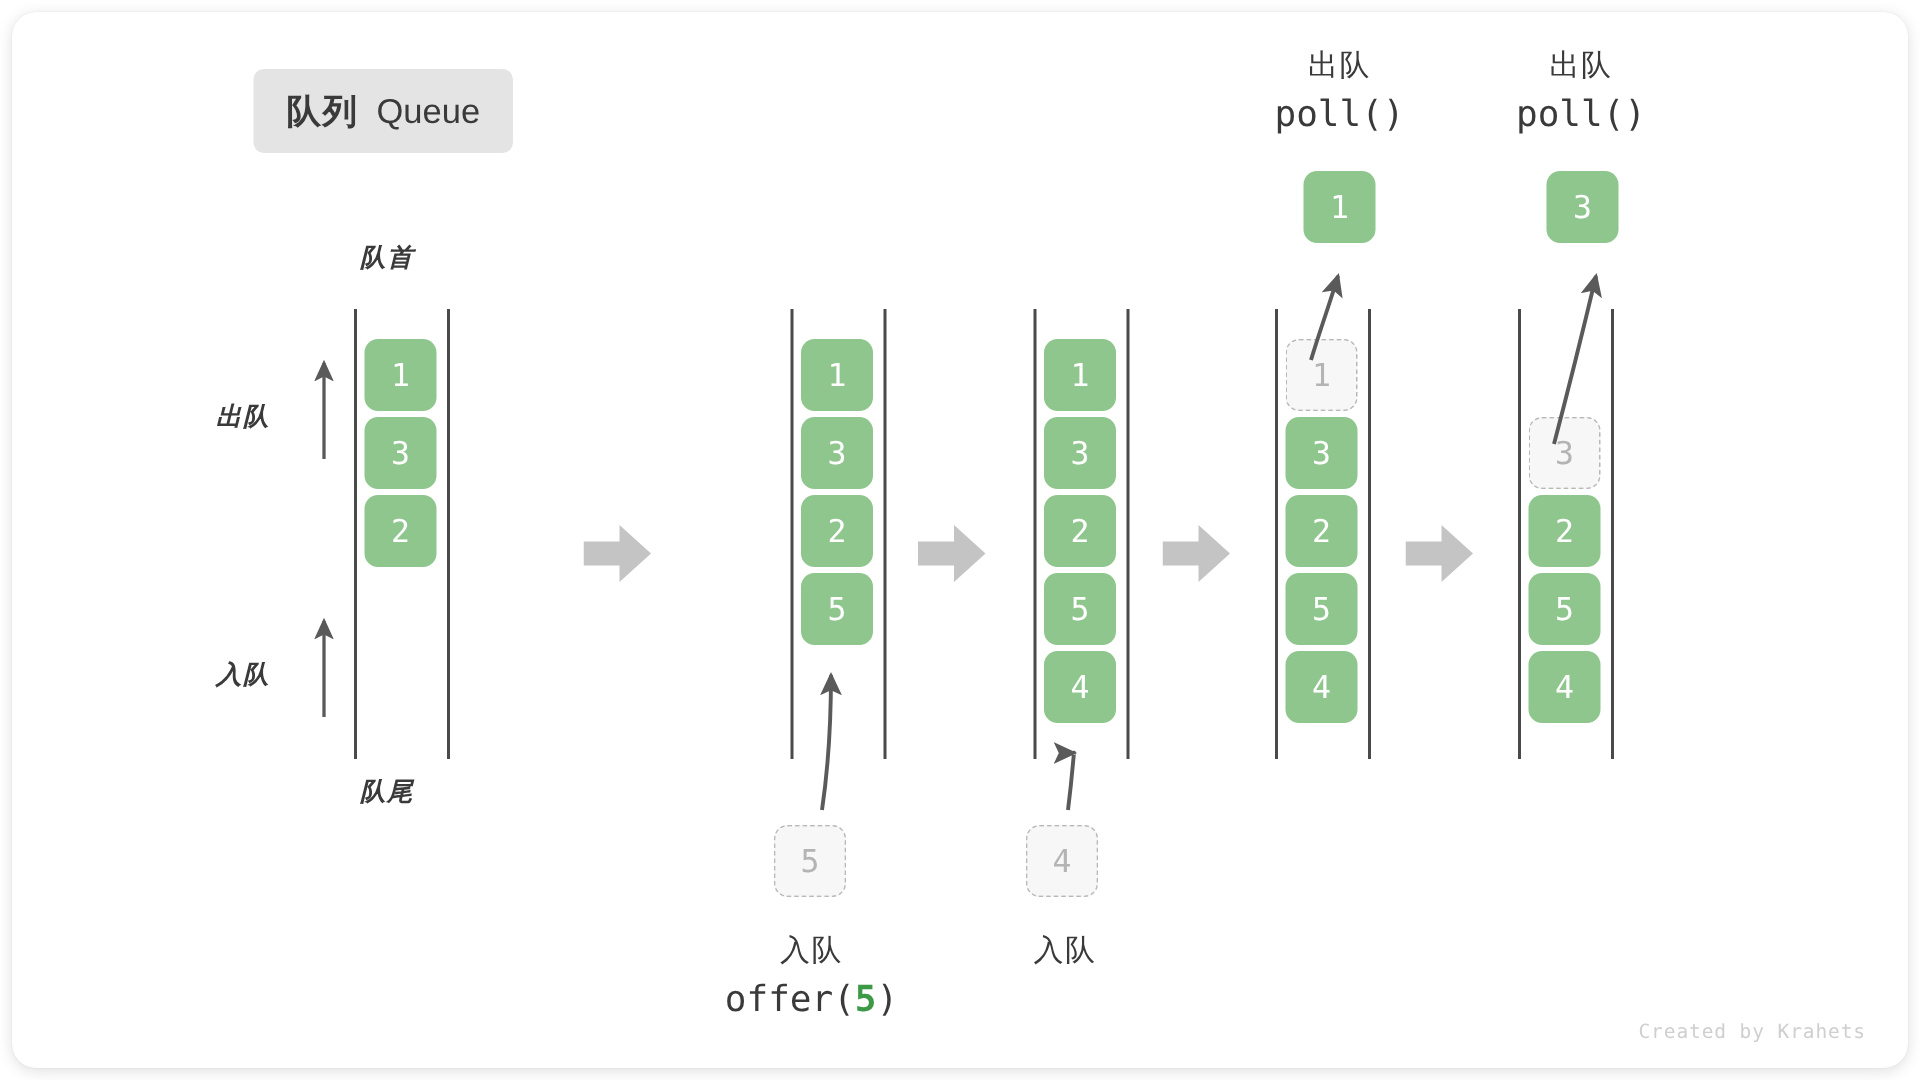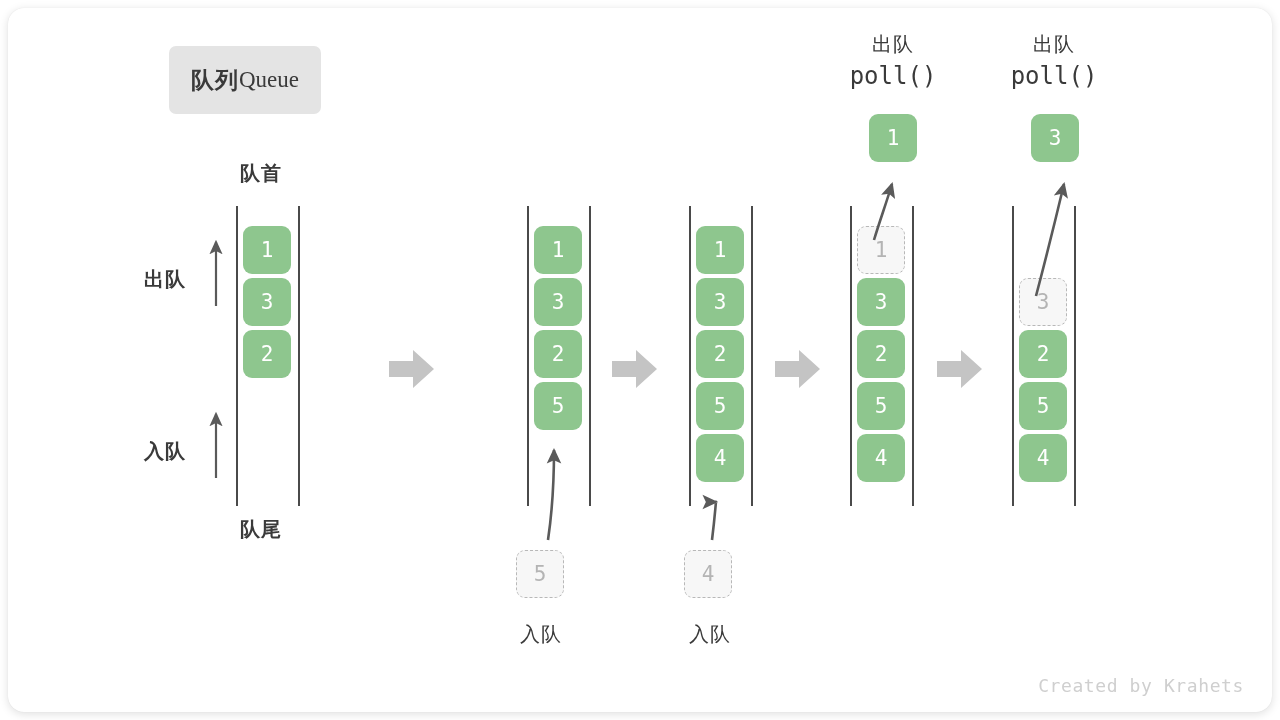--- a/index.html
+++ b/index.html
@@ -29,47 +29,49 @@
     left: 0; top: 0;
     width: 1264px;
     height: 704px;
   }
 
   
   #title-badge {
     position: absolute;
     left: 161px;
     top: 38px;
-    height: 68px;
+    height: 56px;
     padding: 0 22px;
     background: #e4e4e4;
     border-radius: 7px;
     display: flex;
     align-items: center;
+    gap: 12px;
   }
   #title-badge .cn {
     font-size: 23px;
     font-weight: bold;
     color: #3a3a3a;
     letter-spacing: 1px;
   }
   #title-badge .en {
-    font-family: Liberation Serif, serif;
+    font-family: Liberation Sans, sans-serif;
     font-size: 23px;
     color: #3a3a3a;
   }
 
   
   .cn-bold {
     position: absolute;
-    font-size: 20px;
+    font-size: 17px;
     font-weight: bold;
     color: #3a3a3a;
     letter-spacing: 1px;
     white-space: nowrap;
+    font-style: italic;
   }
   .op-label {
     position: absolute;
     text-align: center;
     white-space: nowrap;
   }
   .op-label .l1 {
     display: block;
     font-size: 20px;
     color: #3a3a3a;
@@ -130,21 +132,21 @@
     height: 704px;
     pointer-events: none;
   }
 
   
   #watermark {
     position: absolute;
     right: 28px;
     bottom: 16px;
     font-family: "DejaVu Sans Mono", "Liberation Mono", monospace;
-    font-size: 18px;
+    font-size: 13px;
     color: #cfcfcf;
     letter-spacing: 0.6px;
   }
 </style>
 </head>
 <body>
 
 <div id="card">
   <div id="stage">
 
@@ -174,20 +176,21 @@
 
     <div class="cell filled" style="left:526px; top:218px;">1</div>
     <div class="cell filled" style="left:526px; top:270px;">3</div>
     <div class="cell filled" style="left:526px; top:322px;">2</div>
     <div class="cell filled" style="left:526px; top:374px;">5</div>
 
     <div class="cell ghost" style="left:508px; top:542px;">5</div>
 
     <div class="op-label" style="left:443px; top:612px; width:180px;">
       <span class="l1">入队</span>
+      <span class="l2"><span>offer(</span><span class="arg">5</span><span>)</span></span>
     </div>
 
     <svg class="block-arrow" style="left:604px; top:340px;" viewBox="0 0 46 42">
       <path d="M0,13 L24,13 L24,2 L45,21 L24,40 L24,29 L0,29 Z" fill="#c4c4c4"></path>
     </svg>
 
     <div class="rail" style="left:681px; top:198px; height:300px;"></div>
     <div class="rail" style="left:743px; top:198px; height:300px;"></div>
 
     <div class="cell filled" style="left:688px; top:218px;">1</div>

